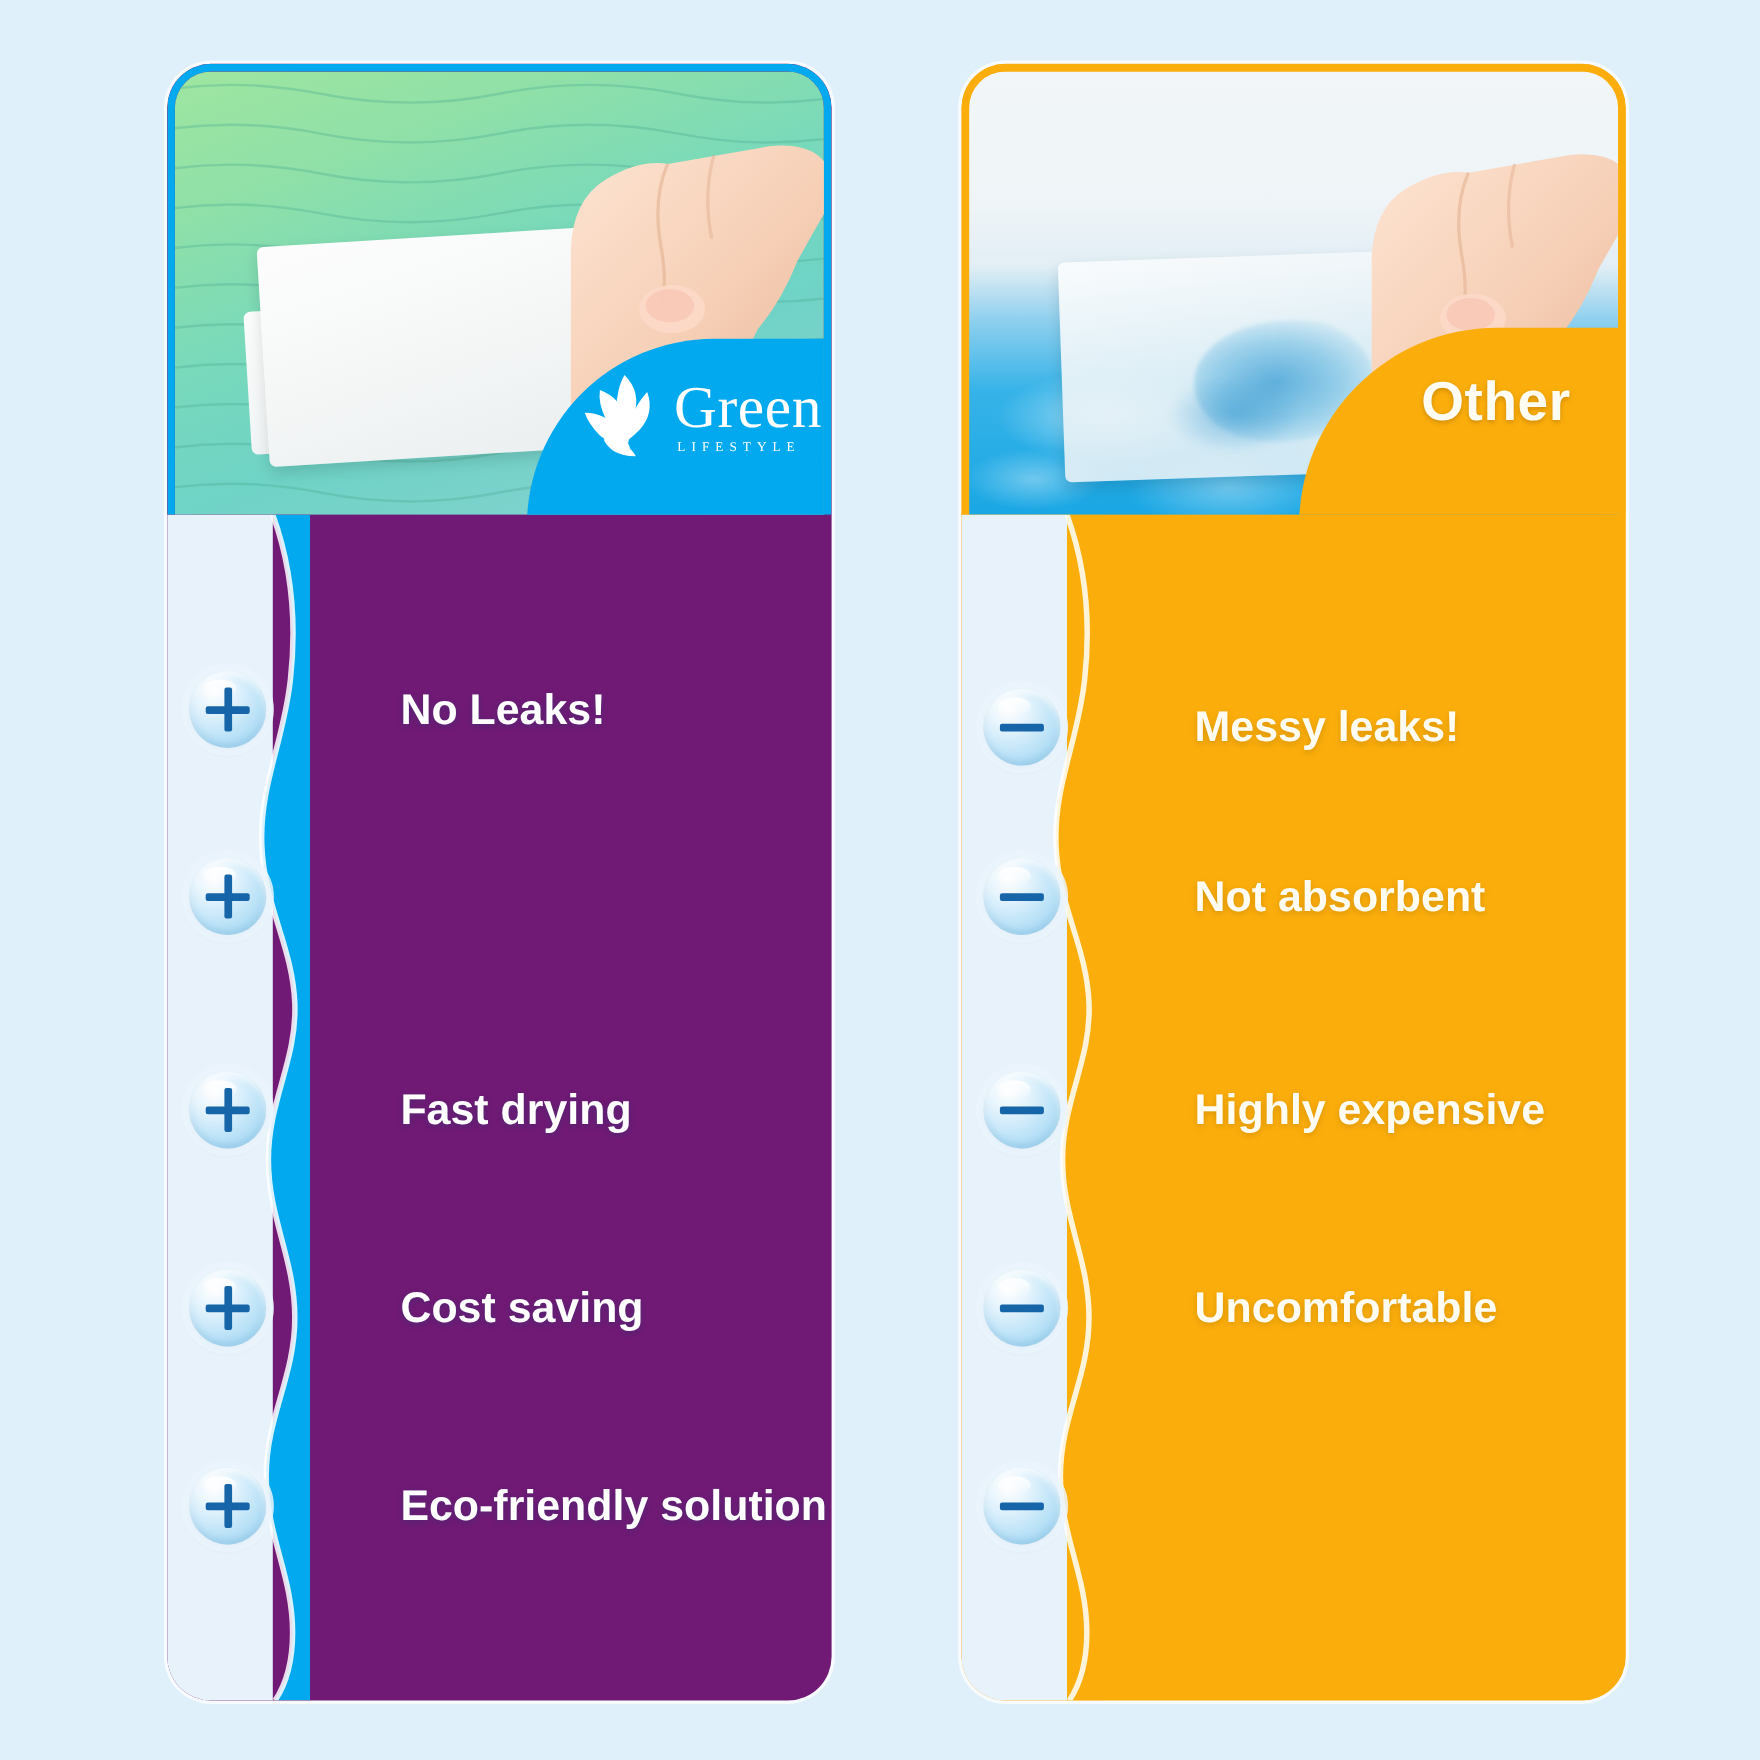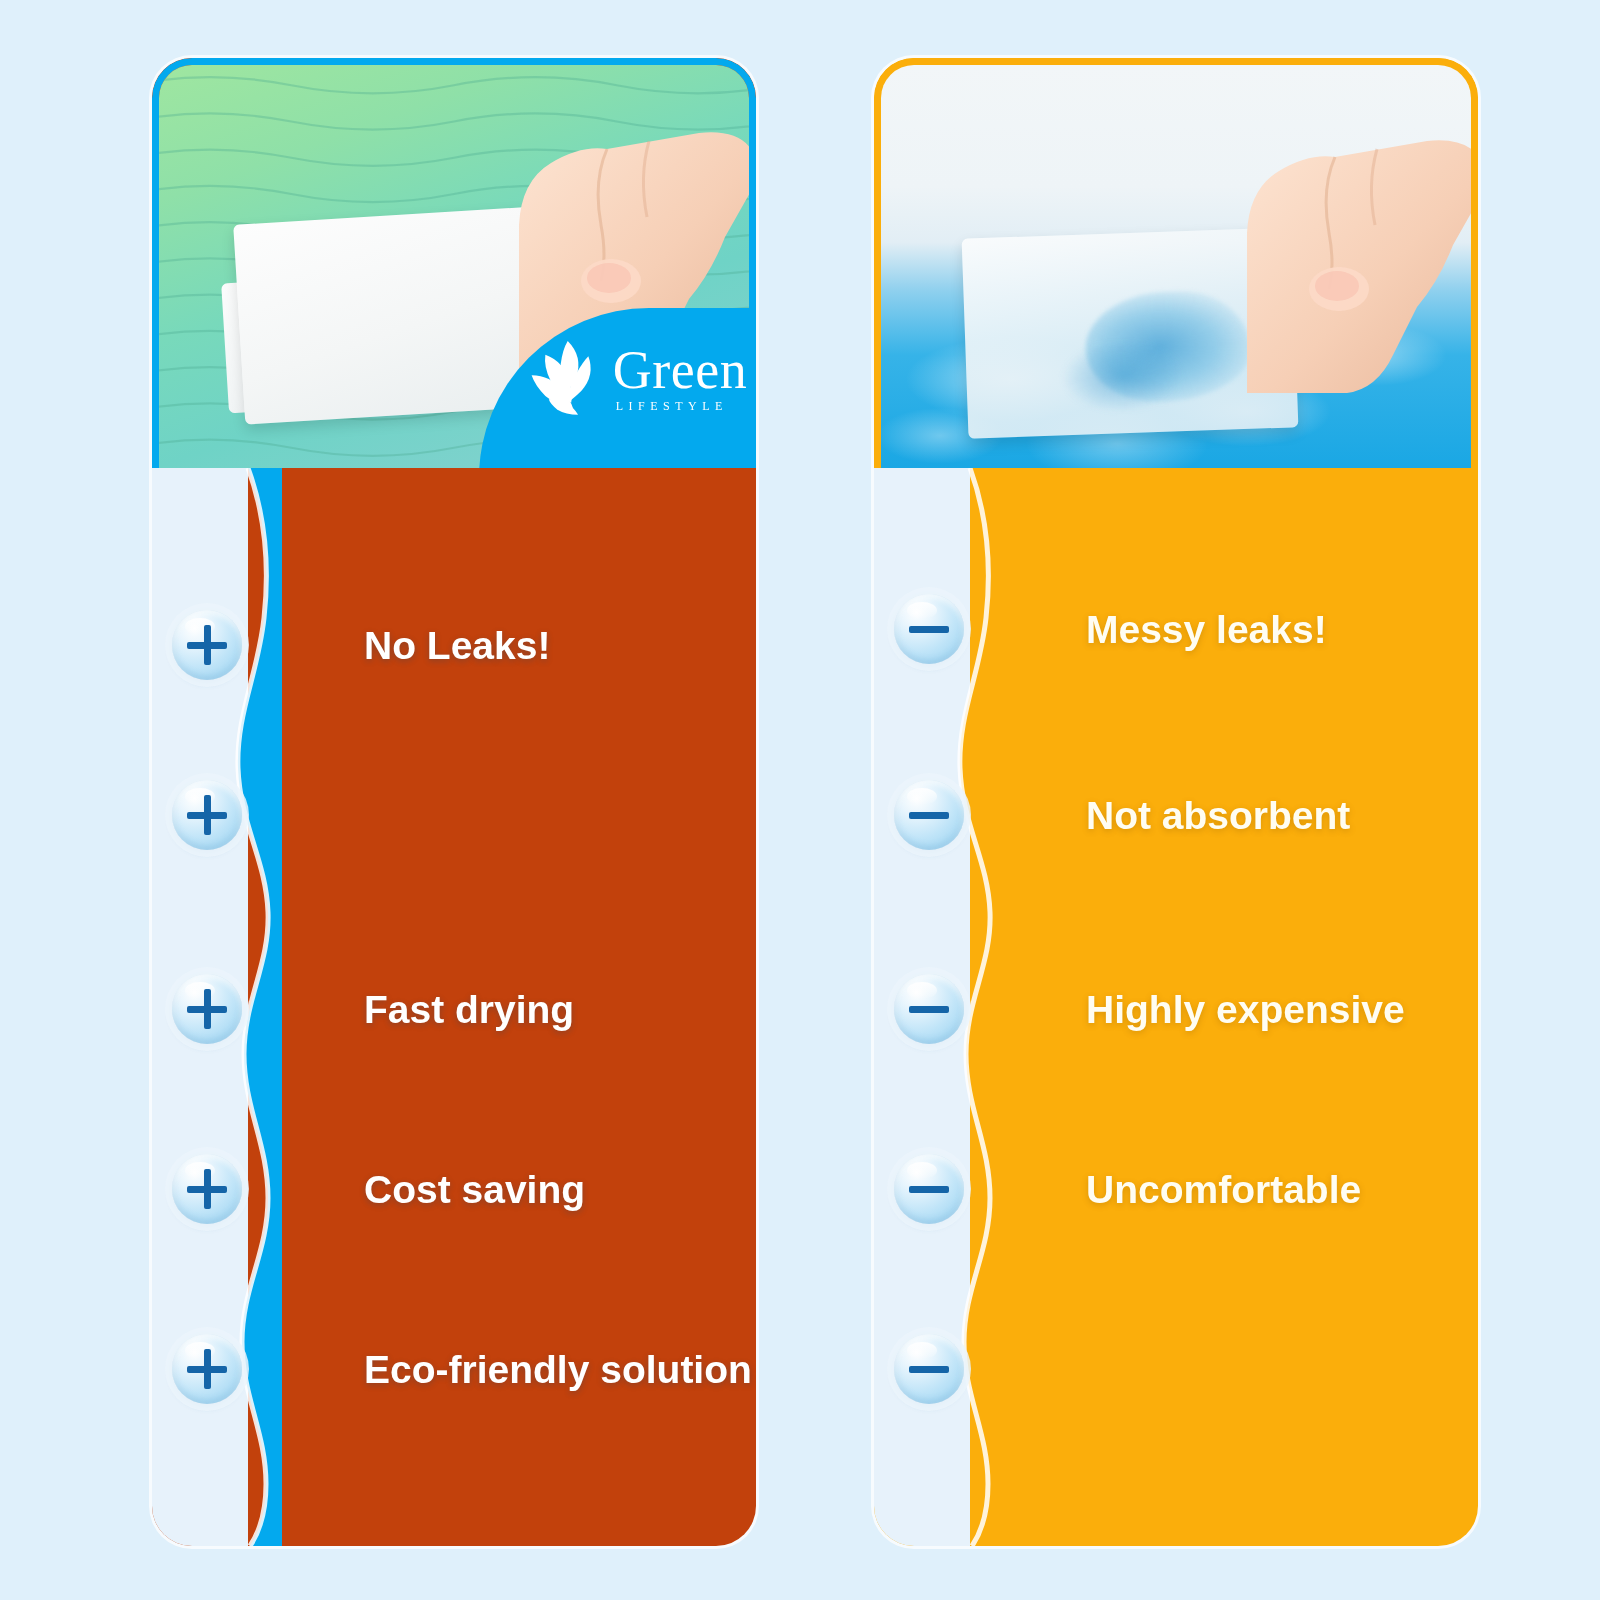--- a/index.html
+++ b/index.html
@@ -21,21 +21,21 @@
   
   .panel {
     position: absolute;
     top: 58px;
     width: 604px;
     height: 1488px;
     border-radius: 40px;
     overflow: hidden;
     box-shadow: 0 0 0 3px rgba(255,255,255,0.75);
   }
-  .panel-left  { left: 152px;  background: #c2410c; }
+  .panel-left  { left: 152px;  background: #701a75; }
   .panel-right { left: 874px;  background: #fbae0b; }
 
   
   .photo-frame {
     position: absolute;
     left: 0; top: 0;
     width: 604px;
     height: 410px;
     border-radius: 40px 40px 0 0;
     overflow: hidden;
@@ -460,20 +460,23 @@
                      Q248,44 262,64 Q274,84 262,106 L236,152
                      Q222,188 200,214 L176,262 Q160,296 130,300 Z" fill="url(#skinB)"></path>
             <path d="M118,64 Q104,96 112,140 Q118,172 112,196" fill="none" stroke="#e0ae8e" stroke-width="3" opacity=".55"></path>
             <path d="M160,56 Q150,92 158,132" fill="none" stroke="#e0ae8e" stroke-width="3" opacity=".45"></path>
             <ellipse cx="122" cy="196" rx="30" ry="22" fill="#fcd9c6" opacity=".95"></ellipse>
             <ellipse cx="120" cy="193" rx="22" ry="15" fill="#f9c6b4" opacity=".8"></ellipse>
           </svg>
         </div>
       </div>
 
+      <div class="other-bubble">
+        <span class="other-label">Other</span>
+      </div>
     </div>
 
     <div class="pale-band"></div>
 
     <div class="wave-edge">
       <svg viewBox="0 0 130 1078" preserveAspectRatio="none">
         <path d="M130,0 L96,0
                  C112,44 118,96 112,150
                  C106,206 84,246 86,300
                  C88,356 114,392 116,444
@@ -489,21 +492,21 @@
                  C88,356 114,392 116,444
                  C118,496 92,532 92,586
                  C92,640 116,676 116,730
                  C116,784 90,820 90,874
                  C90,928 114,964 114,1016
                  C114,1046 106,1066 98,1078" fill="none" stroke="#ffffff" stroke-width="5" opacity=".85"></path>
       </svg>
     </div>
 
     <div class="features">
-      <div class="feature-row" style="top:116px">
+      <div class="feature-row" style="top:148px">
         <span class="badge">
             <i class="sym-h"></i>
           </span>
         <span class="feature-label">Messy leaks!</span>
       </div>
       <div class="feature-row" style="top:302px">
         <span class="badge">
             <i class="sym-h"></i>
           </span>
         <span class="feature-label">Not absorbent</span>

